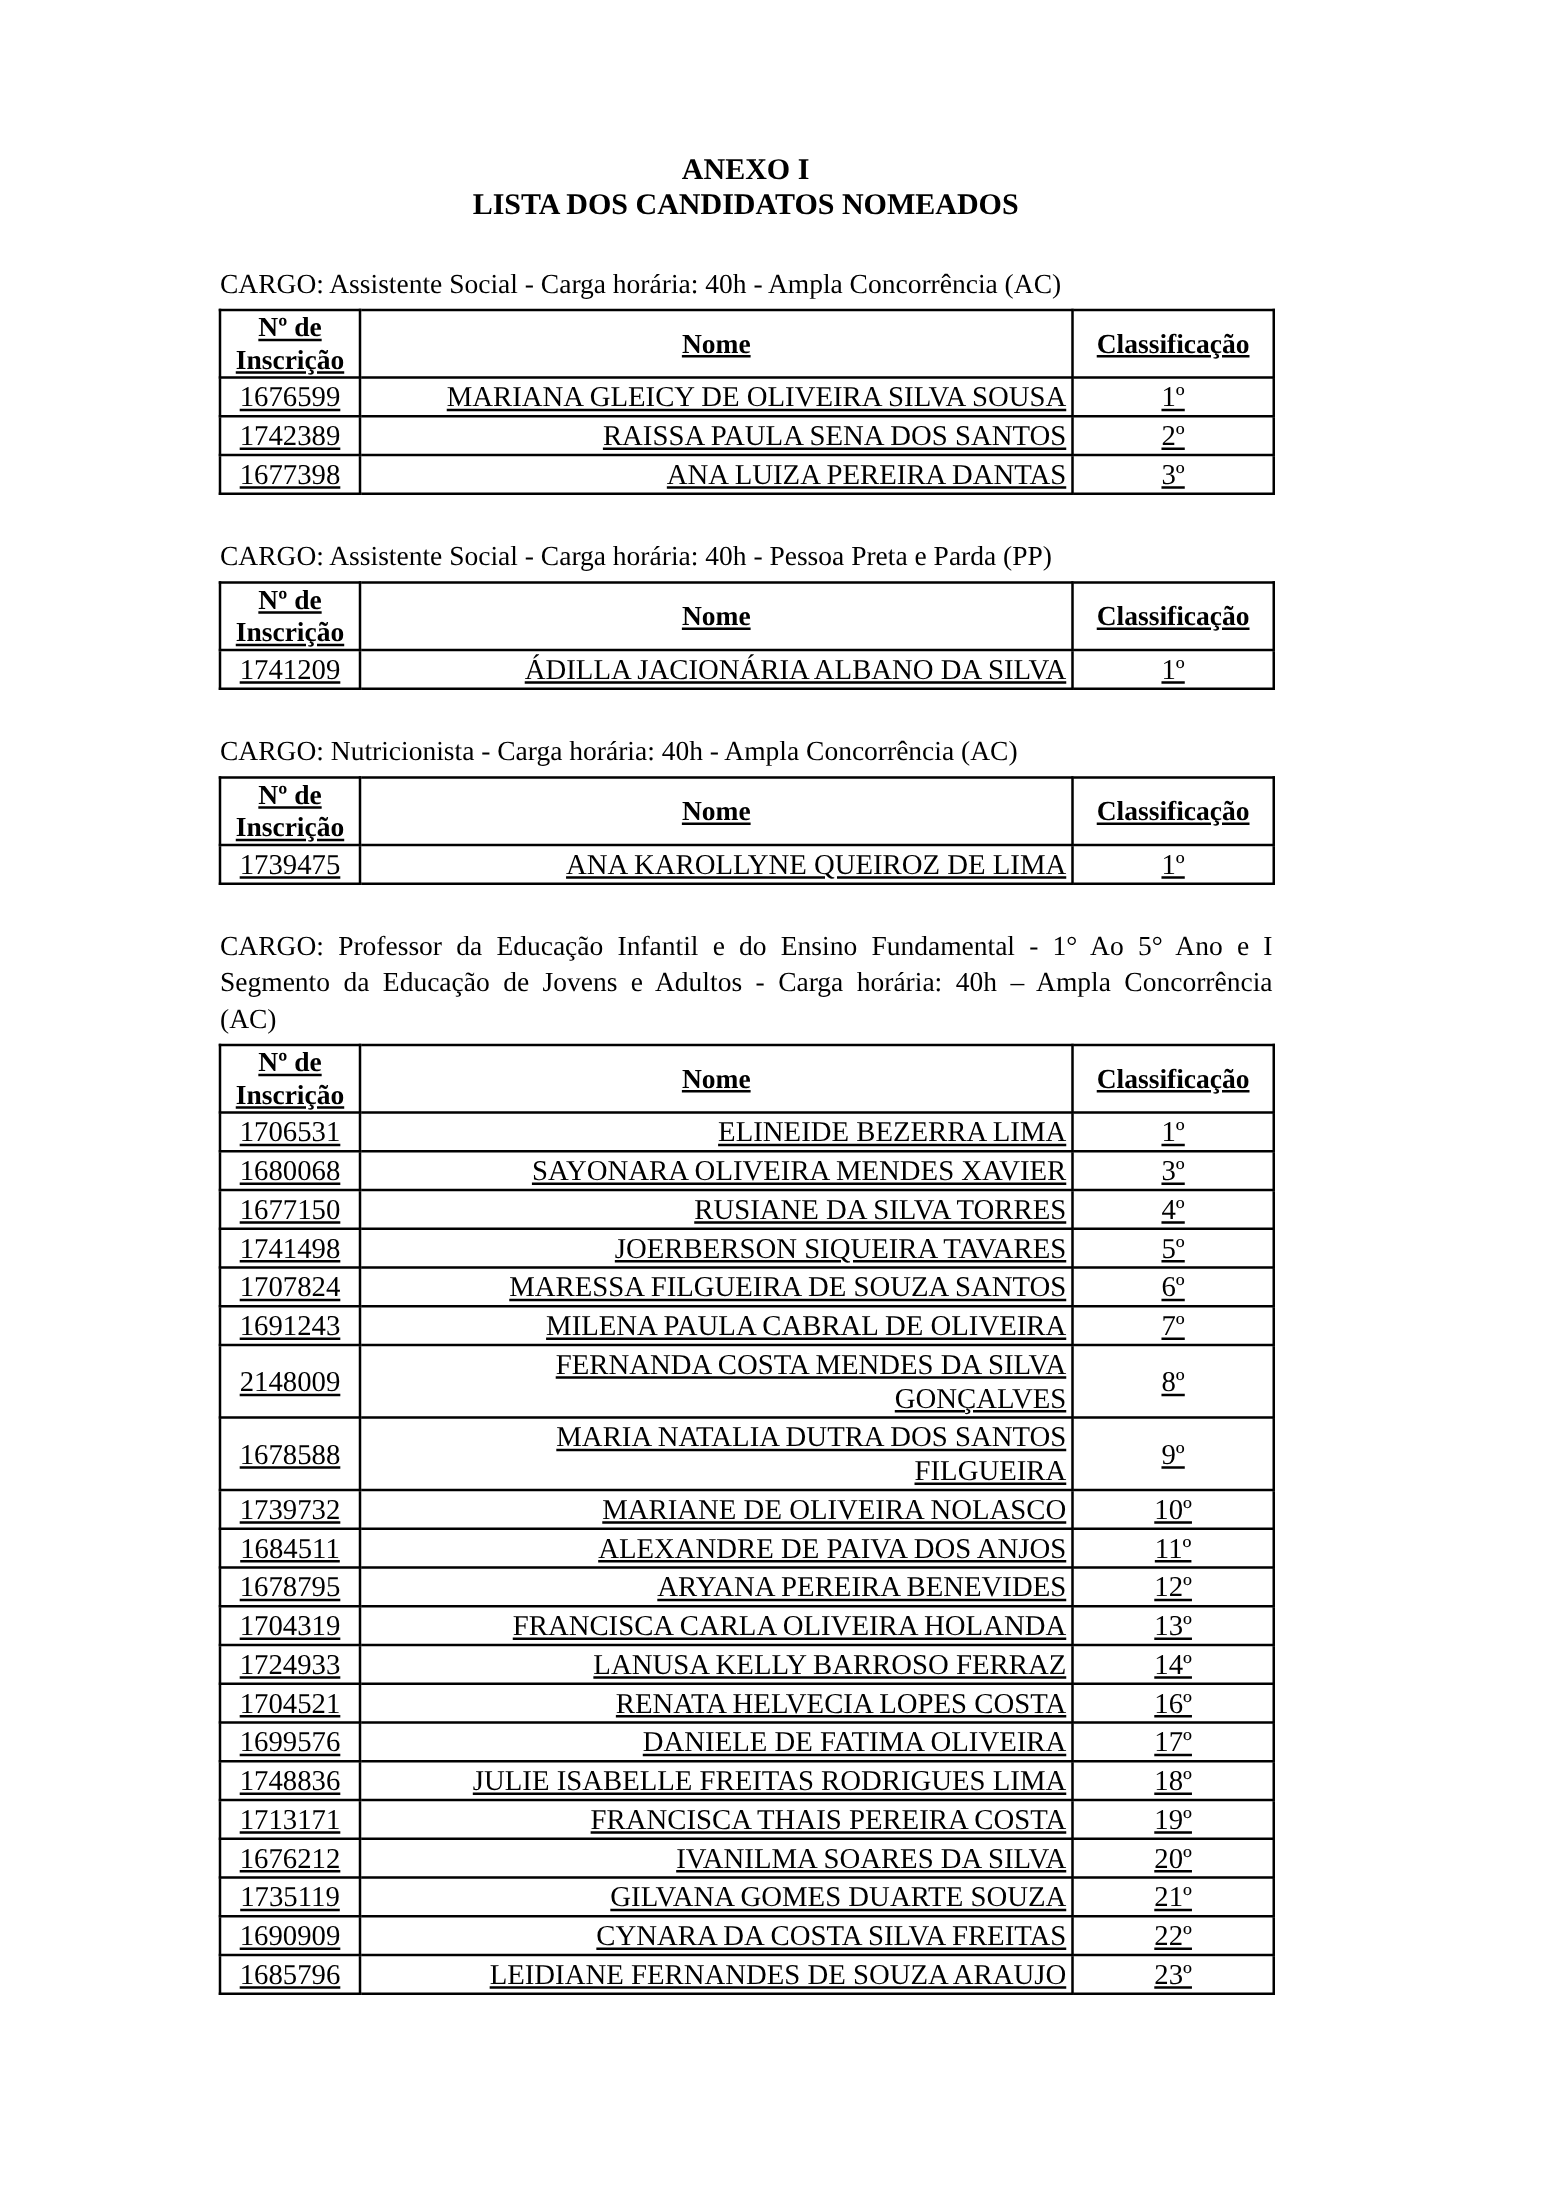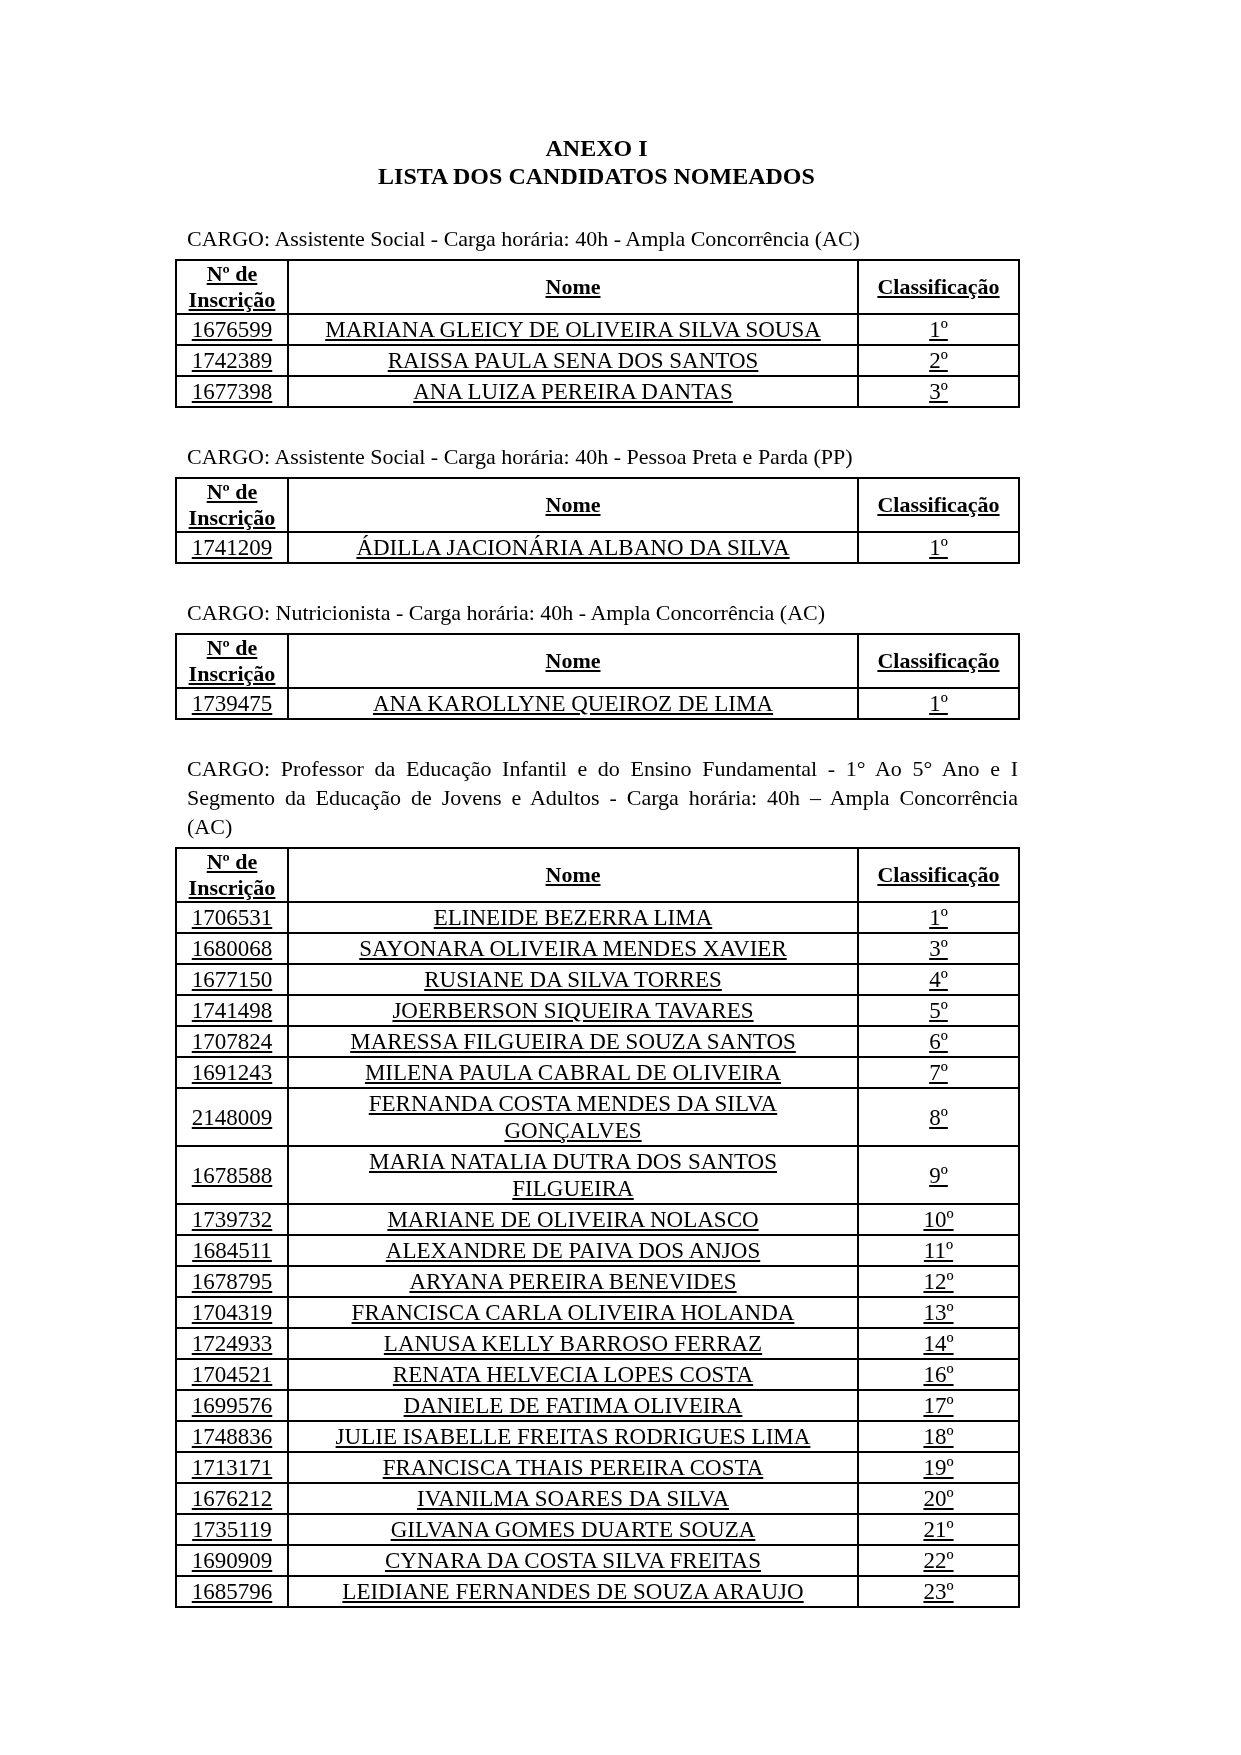--- a/index.html
+++ b/index.html
@@ -16,34 +16,34 @@
   .page {
     position: relative;
     width: 1241px;
     height: 1755px;
     background: #ffffff;
     overflow: hidden;
   }
   .content {
     position: absolute;
     left: 175px;
-    top: 16px;
+    top: 4px;
     width: 843px;
   }
   .doc-title {
     margin-top: 118px;
     text-align: center;
     font-weight: bold;
     font-size: 24px;
     line-height: 28px;
   }
   .title-line { display: block; }
 
   .section-heading {
-    margin: 34px 0 6px 12px;
+    margin: 34px 0 6px 1px;
     font-size: 22px;
     line-height: 29px;
     text-align: left;
   }
   .plain-line { display: block; }
   .just-line {
     display: block;
     text-align: justify;
     text-align-last: justify;
   }
@@ -70,21 +70,21 @@
     line-height: 26px;
     height: 52px;
     padding: 0 2px;
   }
   .roster-table td {
     font-size: 23px;
     line-height: 27px;
     height: 27px;
     padding: 1px 4px;
   }
-  td.td-name { white-space: pre-line; }
+  td.td-name { white-space: pre-line; text-align: right; }
 </style>
 </head>
 <body>
 
 <div class="page">
   <div class="content">
     <div class="doc-title">
       <span class="title-line">ANEXO I</span>
       <span class="title-line">LISTA DOS CANDIDATOS NOMEADOS</span>
     </div>

